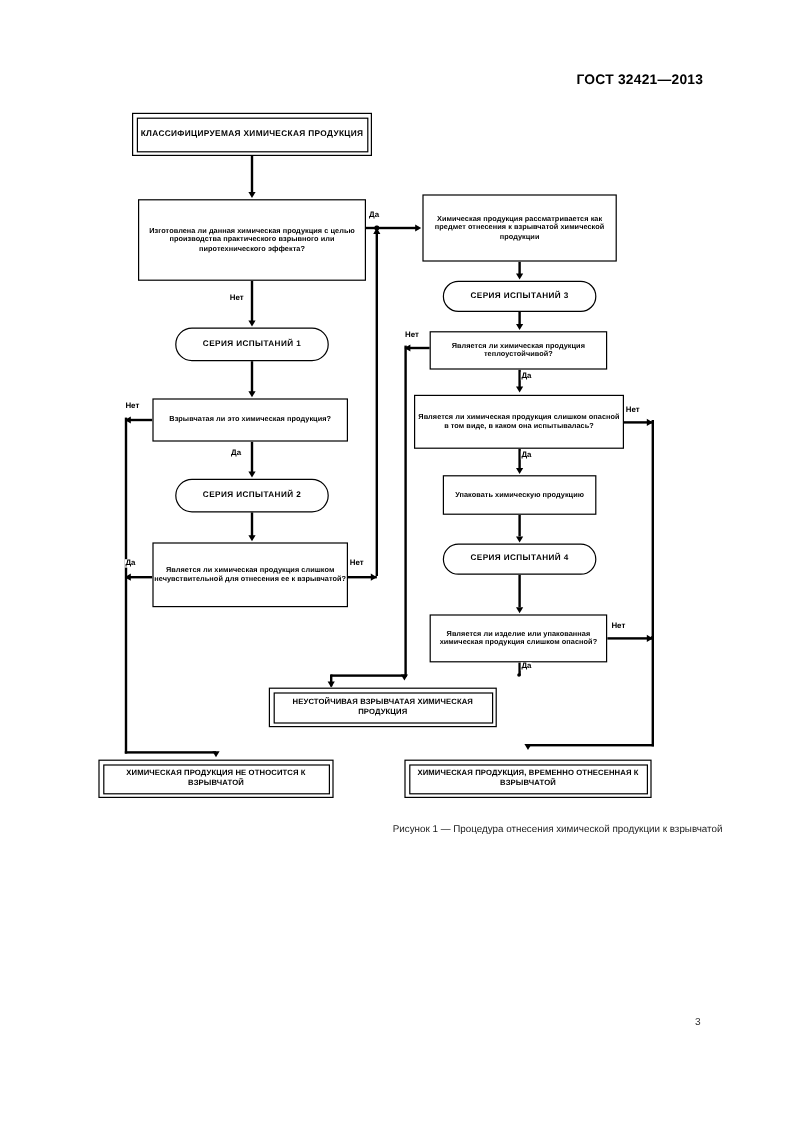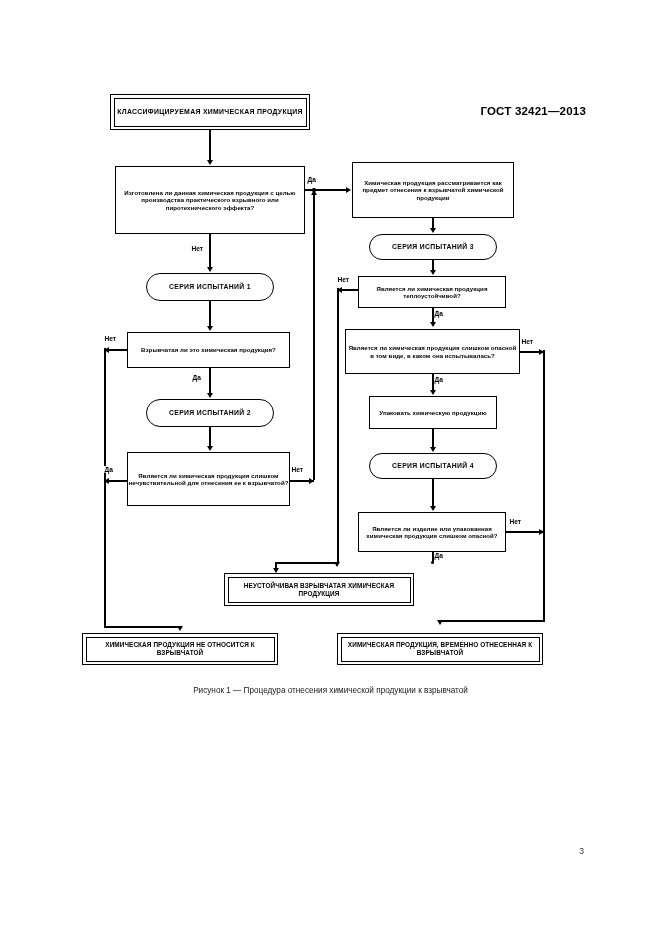--- a/index.html
+++ b/index.html
@@ -26,21 +26,20 @@
 
   
   .doc-header {
     position: absolute;
     right: 75px;
     top: 61px;
     font-size: 11.5px;
     font-weight: bold;
     letter-spacing: 0.2px;
     white-space: nowrap;
-    margin-top: 44px;
   }
 
   
   .figure {
     position: absolute;
     left: 0;
     top: 0;
     width: 661px;
     height: 720px;
   }
@@ -128,22 +127,22 @@
     background: #fff;
     padding: 0 0.5px;
     z-index: 4;
   }
 
   
   .caption {
     position: absolute;
     left: 0;
     top: 686px;
-    width: 661px;
-    text-align: center;
+    width: 602px;
+    text-align: right;
     font-size: 8.2px;
     color: #1a1a1a;
   }
   .page-num {
     position: absolute;
     right: 77px;
     top: 846px;
     font-size: 8.5px;
     color: #333;
   }

